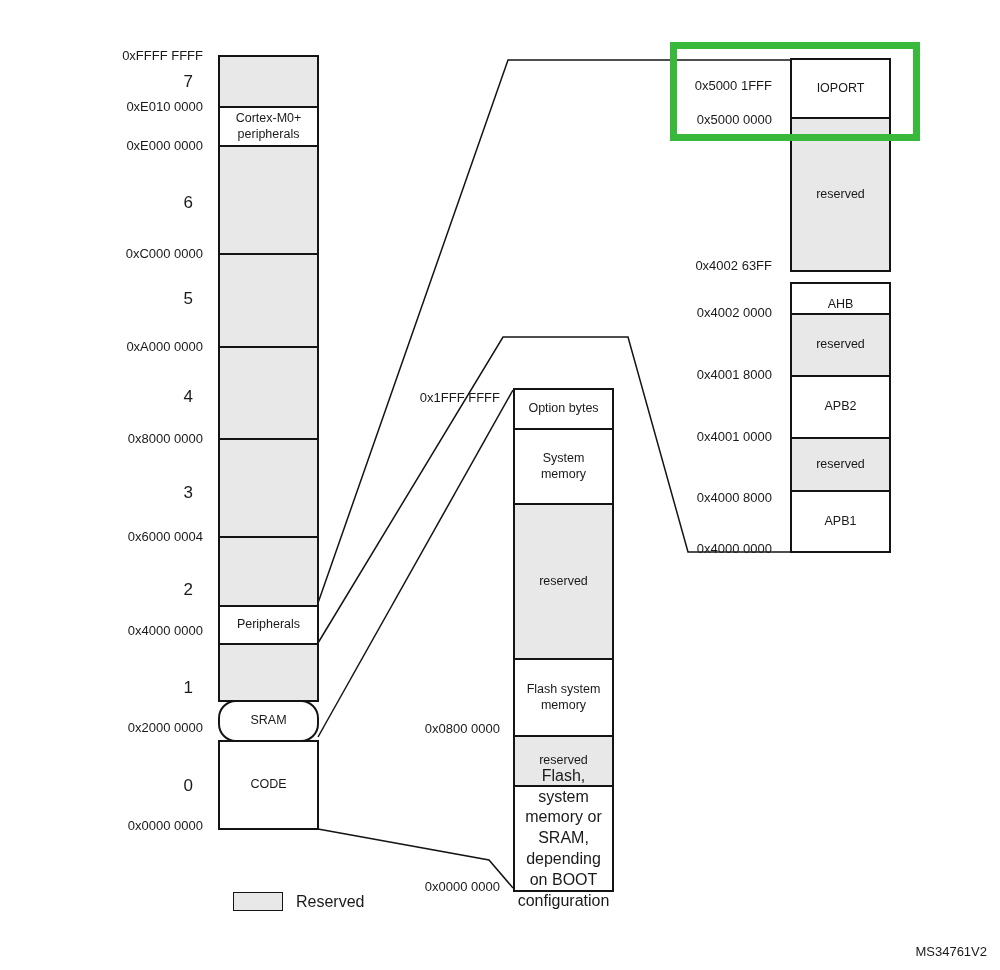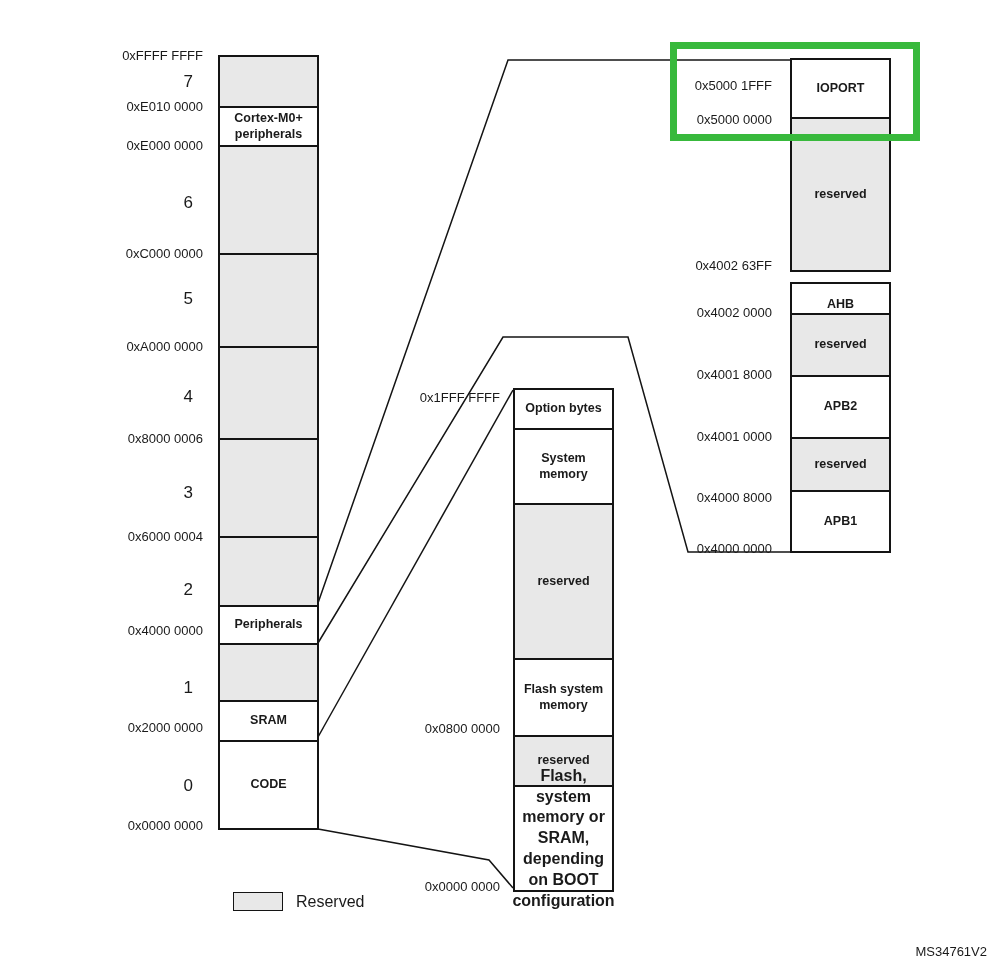--- a/index.html
+++ b/index.html
@@ -3,21 +3,21 @@
 <meta charset="utf-8">
 <style>
   html,body{margin:0;padding:0;background:#ffffff;}
   #canvas{
     position:relative;width:1000px;height:970px;background:#ffffff;overflow:hidden;
     font-family:"Liberation Sans","DejaVu Sans",sans-serif;color:#1a1a1a;
   }
   .blk{
     position:absolute;box-sizing:border-box;border:2px solid #141414;background:#ffffff;
     display:flex;align-items:center;justify-content:center;text-align:center;
-    font-size:12.5px;line-height:1.25;padding:10px 4px;font-weight:bold;
+    font-size:12.5px;line-height:1.25;padding:10px 4px;
   }
   .blk.gray{background:#e8e8e8;}
   .addr{
     position:absolute;text-align:right;font-size:13px;white-space:nowrap;
     transform:translateY(-50%);
   }
   .addr-left{left:60px;width:143px;}
   .addr-mid{left:360px;width:140px;}
   .addr-right{left:630px;width:142px;}
   .section-num{
@@ -60,33 +60,33 @@
       </div>
     <div class="blk gray" style="left:218px;top:145px;width:101px;height:110px;"></div>
     <div class="blk gray" style="left:218px;top:253px;width:101px;height:95px;"></div>
     <div class="blk gray" style="left:218px;top:346px;width:101px;height:94px;"></div>
     <div class="blk gray" style="left:218px;top:438px;width:101px;height:100px;"></div>
     <div class="blk gray" style="left:218px;top:536px;width:101px;height:71px;"></div>
     <div class="blk" style="left:218px;top:605px;width:101px;height:40px;">
         <span>Peripherals</span>
       </div>
     <div class="blk gray" style="left:218px;top:643px;width:101px;height:59px;"></div>
-    <div class="blk" style="left:218px;top:700px;width:101px;height:42px;">
+    <div class="blk" style="left:218px;top:700px;width:101px;height:42px;border-radius:18px;">
         <span>SRAM</span>
       </div>
     <div class="blk" style="left:218px;top:740px;width:101px;height:90px;">
         <span>CODE</span>
       </div>
 
     <div class="addr addr-left" style="top:55px;">0xFFFF FFFF</div>
     <div class="addr addr-left" style="top:106px;">0xE010 0000</div>
     <div class="addr addr-left" style="top:145px;">0xE000 0000</div>
     <div class="addr addr-left" style="top:253px;">0xC000 0000</div>
     <div class="addr addr-left" style="top:346px;">0xA000 0000</div>
-    <div class="addr addr-left" style="top:438px;">0x8000 0006</div>
+    <div class="addr addr-left" style="top:438px;">0x8000 0000</div>
     <div class="addr addr-left" style="top:536px;">0x6000 0004</div>
     <div class="addr addr-left" style="top:630px;">0x4000 0000</div>
     <div class="addr addr-left" style="top:727px;">0x2000 0000</div>
     <div class="addr addr-left" style="top:825px;">0x0000 0000</div>
 
     <div class="section-num" style="top:82px;">7</div>
     <div class="section-num" style="top:203px;">6</div>
     <div class="section-num" style="top:299px;">5</div>
     <div class="section-num" style="top:397px;">4</div>
     <div class="section-num" style="top:493px;">3</div>

